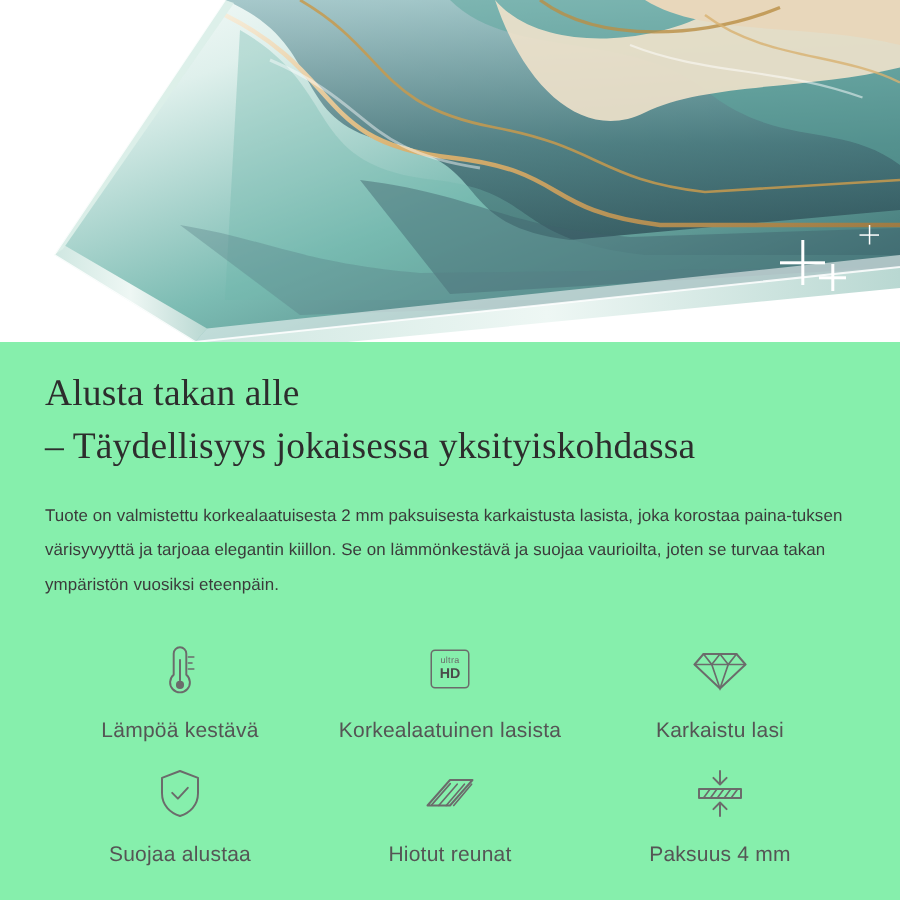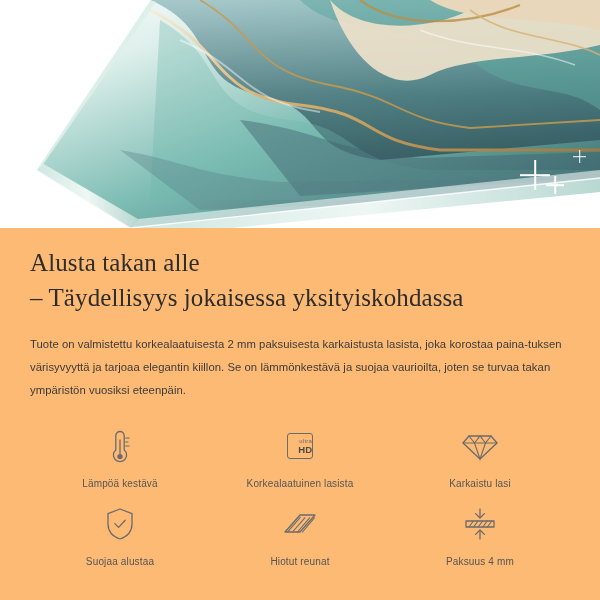--- a/index.html
+++ b/index.html
@@ -7,21 +7,21 @@
     margin: 0; padding: 0;
     width: 600px; height: 600px;
     background: #ffffff;
     font-family: "Liberation Sans", sans-serif;
     overflow: hidden;
   }
   .page {
     position: relative;
     width: 600px;
     height: 600px;
-    background: #fdba74;
+    background: #86efac;
   }
 
   
   .hero {
     position: relative;
     width: 600px;
     height: 228px;
     overflow: hidden;
     background: #ffffff;
   }
@@ -79,21 +79,21 @@
     justify-content: flex-start;
   }
   .feature .glyph {
     height: 46px;
     display: flex;
     align-items: center;
     justify-content: center;
   }
   .feature .caption {
     margin-top: 9px;
-    font-size: 10px;
+    font-size: 14px;
     color: #555555;
     text-align: center;
     letter-spacing: .15px;
   }
   svg { display: block; }
   .stroke {
     fill: none;
     stroke: #6b6b6b;
     stroke-width: 1.3;
     stroke-linecap: round;
@@ -104,21 +104,21 @@
     stroke: #6b6b6b;
     stroke-width: 1.1;
     stroke-linecap: round;
   }
   .ultrahd-box {
     width: 26px; height: 26px;
     border: 1.3px solid #6b6b6b;
     border-radius: 3px;
     display: flex;
     flex-direction: column;
-    align-items: flex-end;
+    align-items: center;
     justify-content: center;
     line-height: 1;
   }
   .ultrahd-box .u1 { font-size: 6px; color: #6b6b6b; letter-spacing: .2px; }
   .ultrahd-box .u2 { font-size: 9.5px; color: #4a4a4a; font-weight: bold; margin-top: 1px; }
 </style>
 </head>
 <body>
 
 <div class="page">

